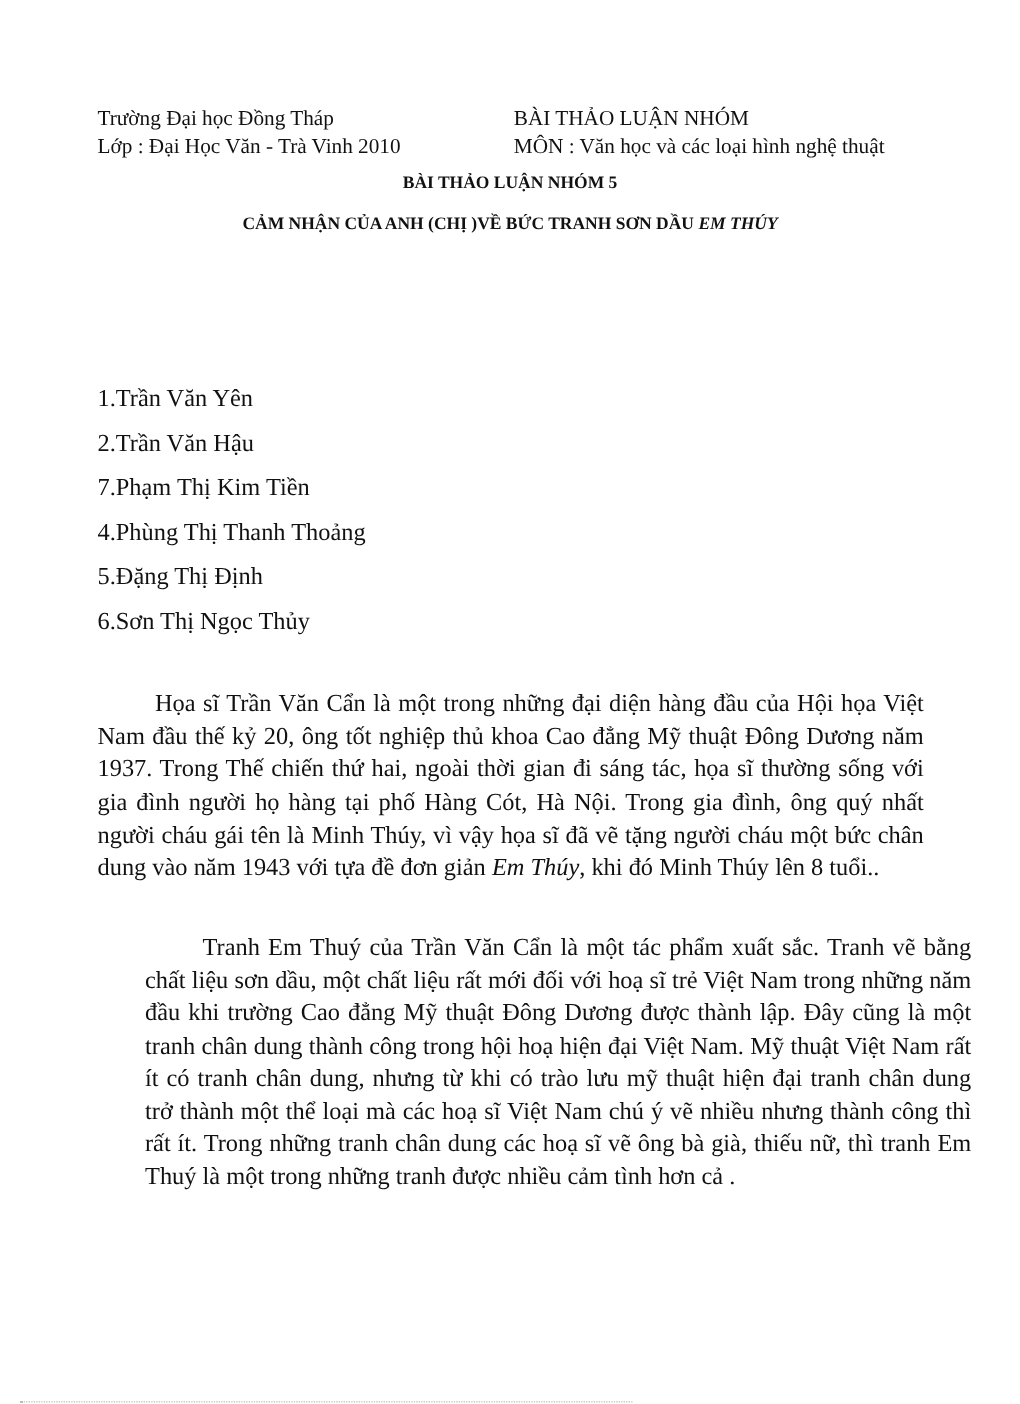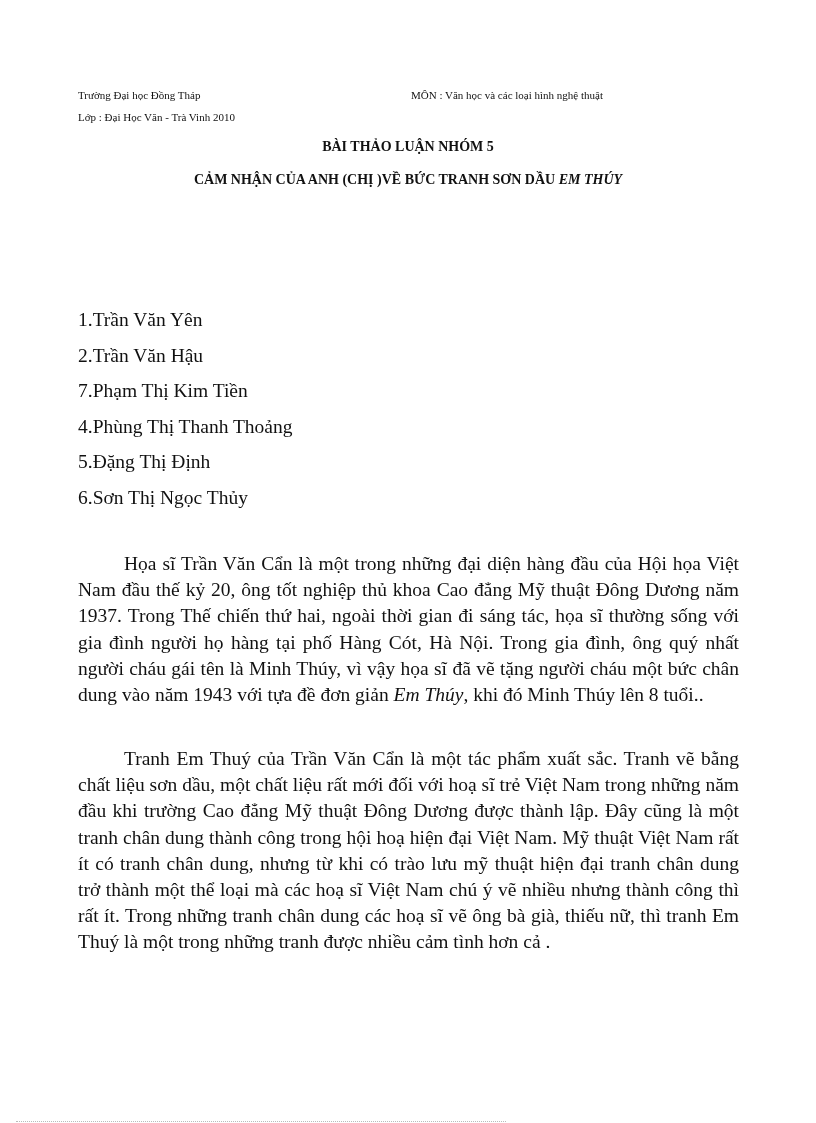--- a/index.html
+++ b/index.html
@@ -15,21 +15,21 @@
     font-family: "Liberation Serif", "DejaVu Serif", serif;
     color: #111111;
   }
   .page {
     position: absolute;
     left: 0; top: 0;
     width: 816px; height: 1123px;
   }
   .hdr {
     position: absolute;
-    font-size: 11px;
+    font-size: 17px;
     line-height: 22px;
     white-space: nowrap;
   }
   .hdr-left { left: 78px; top: 84px; }
   .hdr-right { left: 411px; top: 84px; }
 
   .title {
     position: absolute;
     left: 0;
     width: 816px;
@@ -70,21 +70,21 @@
     position: absolute;
     left: 78px;
     width: 661px;
     font-size: 19.5px;
     line-height: 26.2px;
     text-align: justify;
     text-indent: 46px;
     margin: 0;
   }
   .para-1 { top: 551px; }
-  .para-2 { top: 746px; }
+  .para-2 { top: 746px; margin-left: 38px; }
   .para em { font-style: italic; }
 
   .footer-dots {
     position: absolute;
     left: 16px;
     top: 1121px;
     width: 490px;
     height: 1px;
     border-top: 1px dotted #bbbbbb;
   }
@@ -93,20 +93,21 @@
 <body>
 
 <div class="page">
 
   <div class="hdr hdr-left">
     <div>Trường Đại học Đồng Tháp</div>
     <div>Lớp : Đại Học Văn - Trà Vinh 2010</div>
   </div>
 
   <div class="hdr hdr-right">
+    <div>BÀI THẢO LUẬN NHÓM</div>
     <div>MÔN : Văn học và các loại hình nghệ thuật</div>
   </div>
 
   <div class="title title-1">BÀI THẢO LUẬN NHÓM 5</div>
   <div class="title title-2"><span>CẢM NHẬN CỦA ANH (CHỊ )VỀ BỨC TRANH SƠN DẦU </span><em>EM THÚY</em></div>
 
   <ul class="members">
     <li>1.Trần Văn Yên</li>
     <li>2.Trần Văn Hậu</li>
     <li>7.Phạm Thị Kim Tiền</li>

